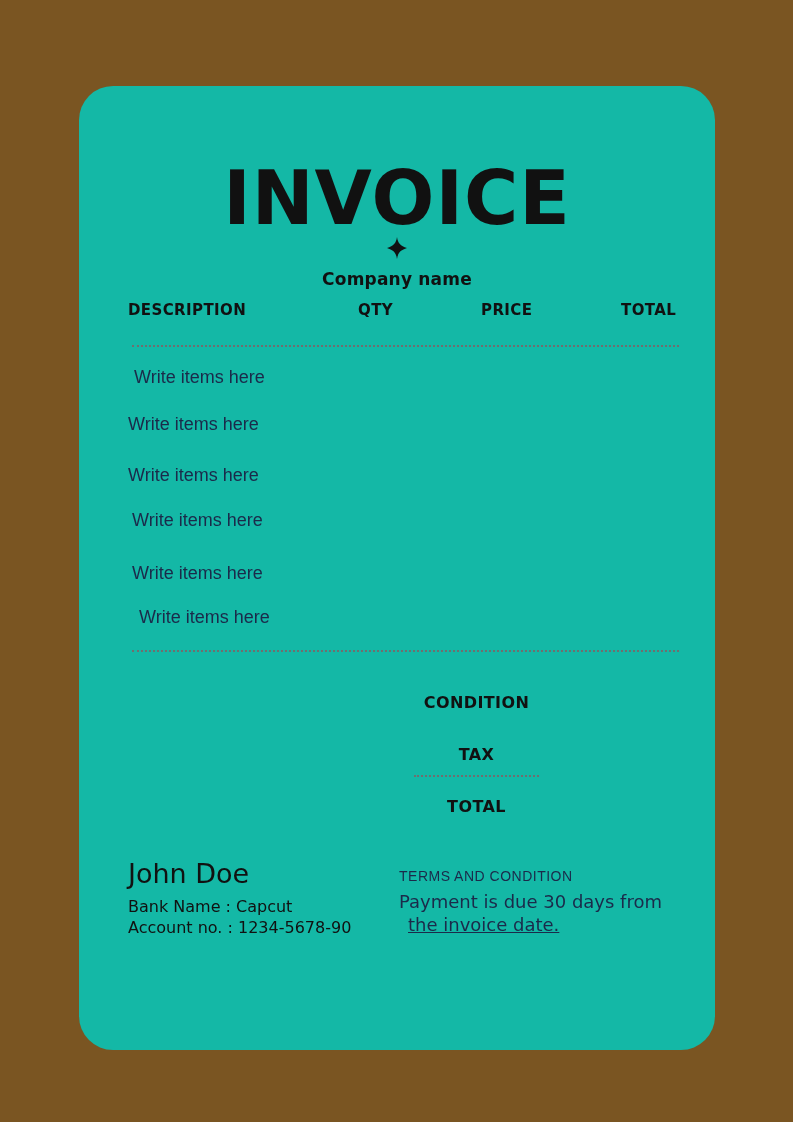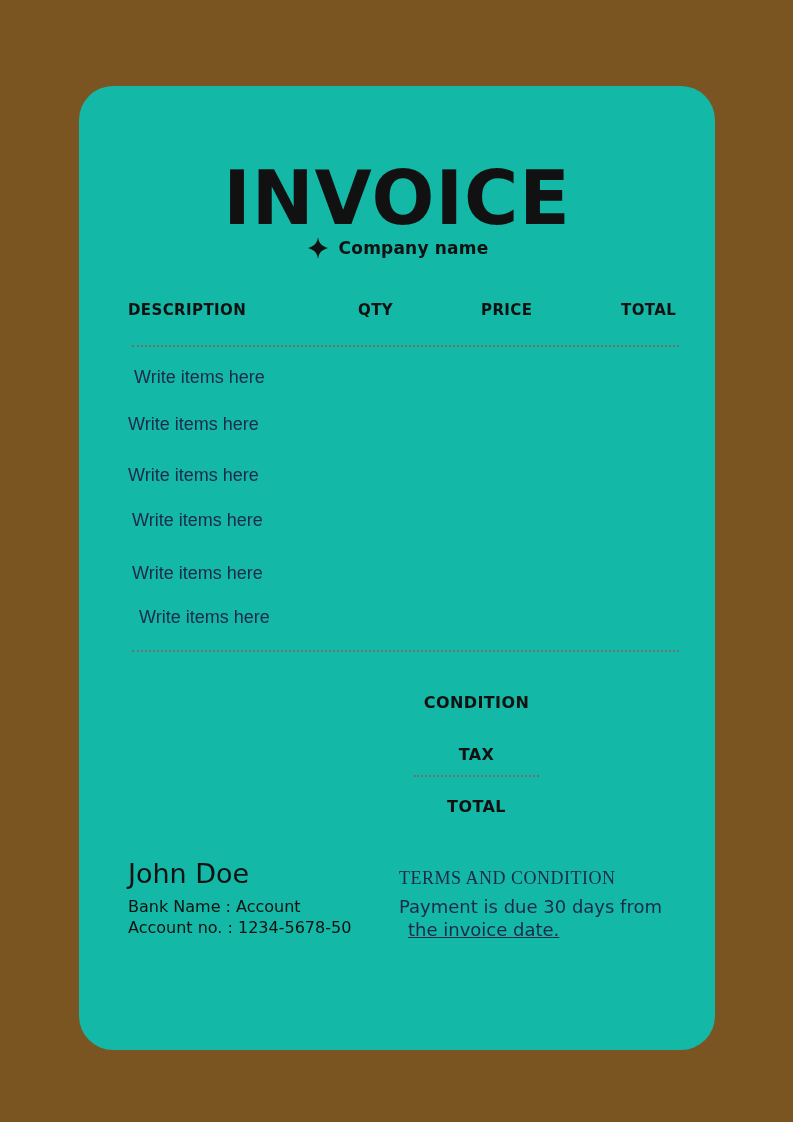--- a/index.html
+++ b/index.html
@@ -43,20 +43,21 @@
   }
   .company-line {
     position: absolute;
     left: 0;
     right: 0;
     top: 150px;
     display: flex;
     align-items: center;
     justify-content: center;
     gap: 9px;
+    flex-direction: column;
   }
   .spark-icon {
     display: block;
     width: 24px;
     height: 24px;
     color: #111111;
   }
   .company-name {
     font-family: "DejaVu Sans", sans-serif;
     font-size: 17px;
@@ -168,22 +169,22 @@
   }
   .payto-bank { margin-top: 5px; }
 
   .terms-block {
     position: absolute;
     left: 320px;
     top: 782px;
     width: 280px;
   }
   .terms-title {
-    font-family: Liberation Serif, serif;
-    font-size: 18px;
+    font-family: Liberation Sans, sans-serif;
+    font-size: 14px;
     color: #1b2a4a;
     letter-spacing: 0.5px;
   }
   .terms-text {
     font-family: "DejaVu Sans", sans-serif;
     font-size: 18px;
     color: #1b2a4a;
     line-height: 1.3;
     margin-top: 6px;
   }
@@ -228,22 +229,22 @@
 
     <div class="totals">
       <div class="total-label lbl-subtotal">CONDITION</div>
       <div class="total-label lbl-tax">TAX</div>
       <div class="dotrule rule-tax"></div>
       <div class="total-label lbl-total">TOTAL</div>
     </div>
 
     <div class="payto-block">
       <div class="payto-name">John Doe</div>
-      <div class="payto-bank">Bank Name : Account</div>
-      <div class="payto-account">Account no. : 1234-5678-50</div>
+      <div class="payto-bank">Bank Name : Capcut</div>
+      <div class="payto-account">Account no. : 1234-5678-90</div>
     </div>
 
     <div class="terms-block">
       <div class="terms-title">TERMS AND CONDITION</div>
       <div class="terms-text">
         <span>Payment is due 30 days from</span>
         <span class="l2">the invoice date.</span>
       </div>
     </div>
 

